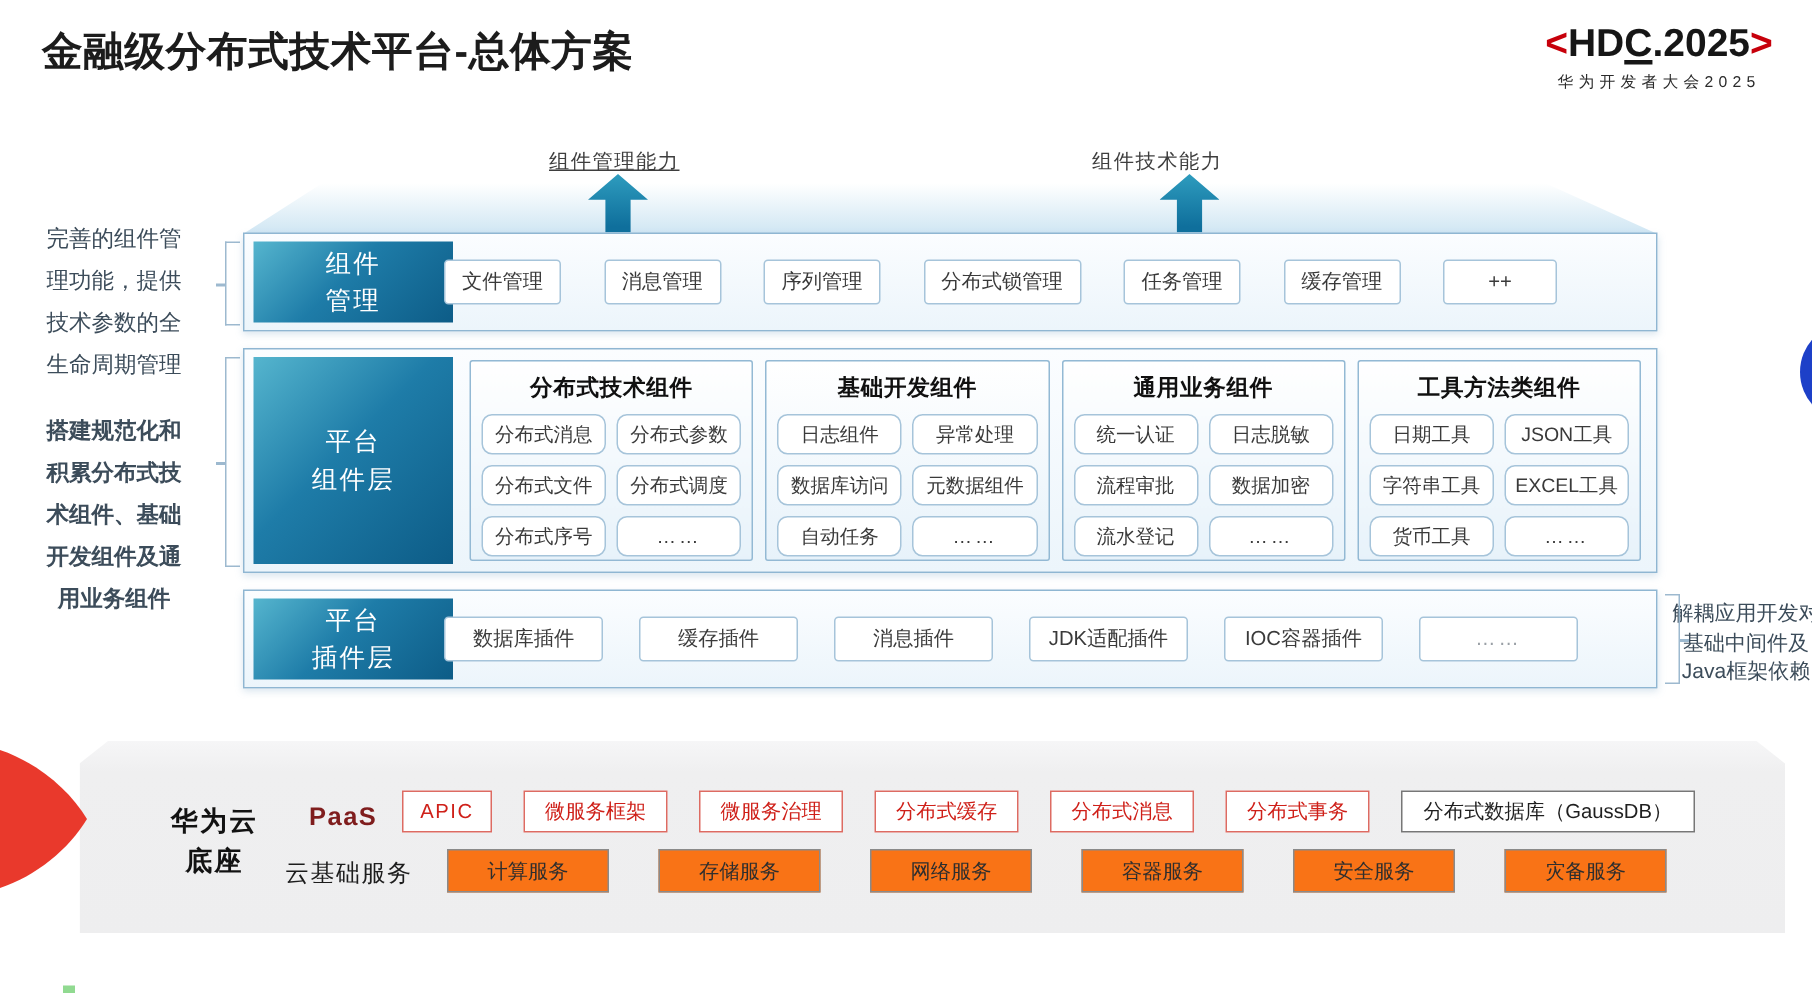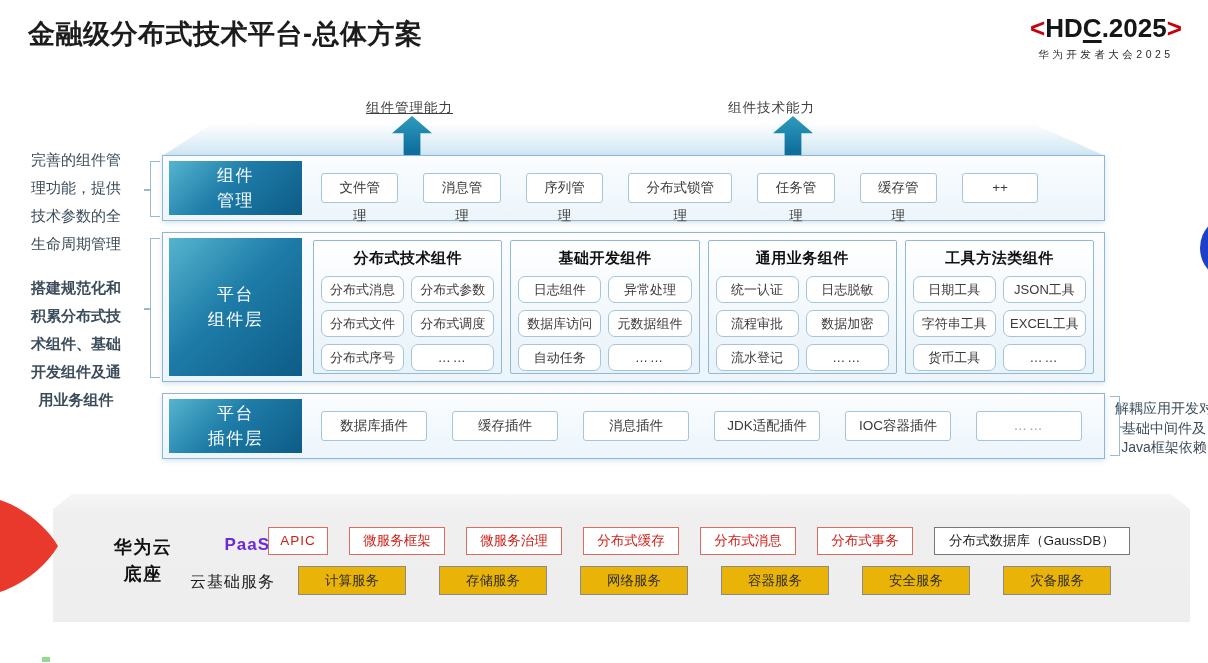--- a/index.html
+++ b/index.html
@@ -33,21 +33,21 @@
     box-shadow:0 2px 5px rgba(120,160,195,.28);}
   #row1{top:155px;height:66px;} #row2{top:232px;height:150px;} #row3{top:393px;height:66px;}
   .layer-label{position:absolute;left:6px;top:5px;bottom:5px;width:133px;color:#fff;
     background:linear-gradient(135deg,#55b5ce 0%,#1e7ca8 45%,#0d5c87 100%);
     display:flex;align-items:center;justify-content:center;text-align:center;
     font-size:17px;line-height:25px;letter-spacing:1.5px;white-space:pre-line;}
   .row-items{position:absolute;left:133px;right:66px;top:0;bottom:0;
     display:flex;align-items:center;justify-content:space-between;}
   #row3 .row-items{right:52px;}
   .btn{background:#fff;border:1px solid #a6c4da;border-radius:3px;height:30px;line-height:28px;
-    text-align:center;font-size:13.5px;color:#3a3a3a;padding:0 11px;min-width:76px;box-sizing:border-box;margin-left:25px;}
+    text-align:center;font-size:13.5px;color:#3a3a3a;padding:0 11px;min-width:76px;box-sizing:border-box;}
   #row3 .btn{min-width:106px;}
   .dots{color:#9aa0a6;letter-spacing:2px;}
 
   
   .groups{position:absolute;left:150px;right:10px;top:7px;bottom:7px;display:flex;gap:8px;}
   .group{flex:1;border:1px solid #93b9d4;border-radius:2px;box-sizing:border-box;padding:4px 7px 7px;
     background:linear-gradient(180deg,#ffffff 0%,#e7f2fa 100%);}
   .group-title{text-align:center;font-weight:bold;font-size:15px;color:#101010;margin:4px 0 8px;letter-spacing:.5px;}
   .group-grid{display:grid;grid-template-columns:1fr 1fr;gap:7px;}
   .chip{background:#fff;border:1px solid #a6c4da;border-radius:7px;height:27px;line-height:25px;
@@ -64,31 +64,31 @@
   #note1{top:146px;} #note2{top:274px;font-weight:bold;}
   .right-note{position:absolute;left:1114px;top:399px;width:100px;font-size:14px;line-height:19.5px;
     color:#3c4c5a;text-align:center;}
 
   
   .foundation{position:absolute;left:53px;top:494px;width:1137px;height:128px;
     background:linear-gradient(180deg,#f6f6f7 0%,#efeff0 16%,#eeeeef 100%);
     clip-path:polygon(19px 0,1118px 0,1137px 15px,1137px 128px,0 128px,0 15px);}
   .hw-label{position:absolute;left:97px;top:534px;width:92px;text-align:center;font-size:18px;font-weight:bold;
     color:#121212;line-height:27px;white-space:pre-line;letter-spacing:1.5px;}
-  .paas-label{position:absolute;left:206px;top:535px;width:64px;text-align:right;color:#6d28d9;
+  .paas-label{position:absolute;left:206px;top:535px;width:64px;text-align:left;color:#7f1d1d;
     font-weight:bold;font-size:17px;letter-spacing:1px;}
   .paas-row{position:absolute;left:268px;top:527px;display:flex;gap:21px;align-items:center;}
   .pbtn{border:1px solid #dd6b62;color:#cf2019;background:#fff;height:28px;line-height:26px;
     box-sizing:border-box;text-align:center;font-size:13.5px;padding:0 10px;min-width:96px;}
   .pbtn.apic{min-width:60px;letter-spacing:1px;}
   .pbtn-db{border:1px solid #777;color:#1f1f1f;background:#fff;height:28px;line-height:26px;
     box-sizing:border-box;text-align:center;font-size:13.5px;padding:0 14px;min-width:188px;}
   .cloud-label{position:absolute;left:190px;top:572px;width:104px;font-size:16px;color:#1c1c1c;letter-spacing:1px;}
   .cloud-row{position:absolute;left:298px;top:566px;display:flex;gap:33px;}
-  .cbtn{border:1px solid #8a8a8a;background:#eab308;color:#2e2e2e;width:108px;height:29px;line-height:27px;
+  .cbtn{border:1px solid #8a8a8a;background:#f97316;color:#2e2e2e;width:108px;height:29px;line-height:27px;
     text-align:center;font-size:13.5px;box-sizing:border-box;}
 
   
   .red-wedge{position:absolute;left:0;top:492px;z-index:3;}
   .blue-dot{position:absolute;left:1200px;top:215px;width:66px;height:66px;border-radius:50%;background:#1d40c8;}
   .artifact{position:absolute;left:42px;top:657px;width:8px;height:5px;background:#7ed47e;opacity:.85;}
 </style>
 </head>
 <body>
 

